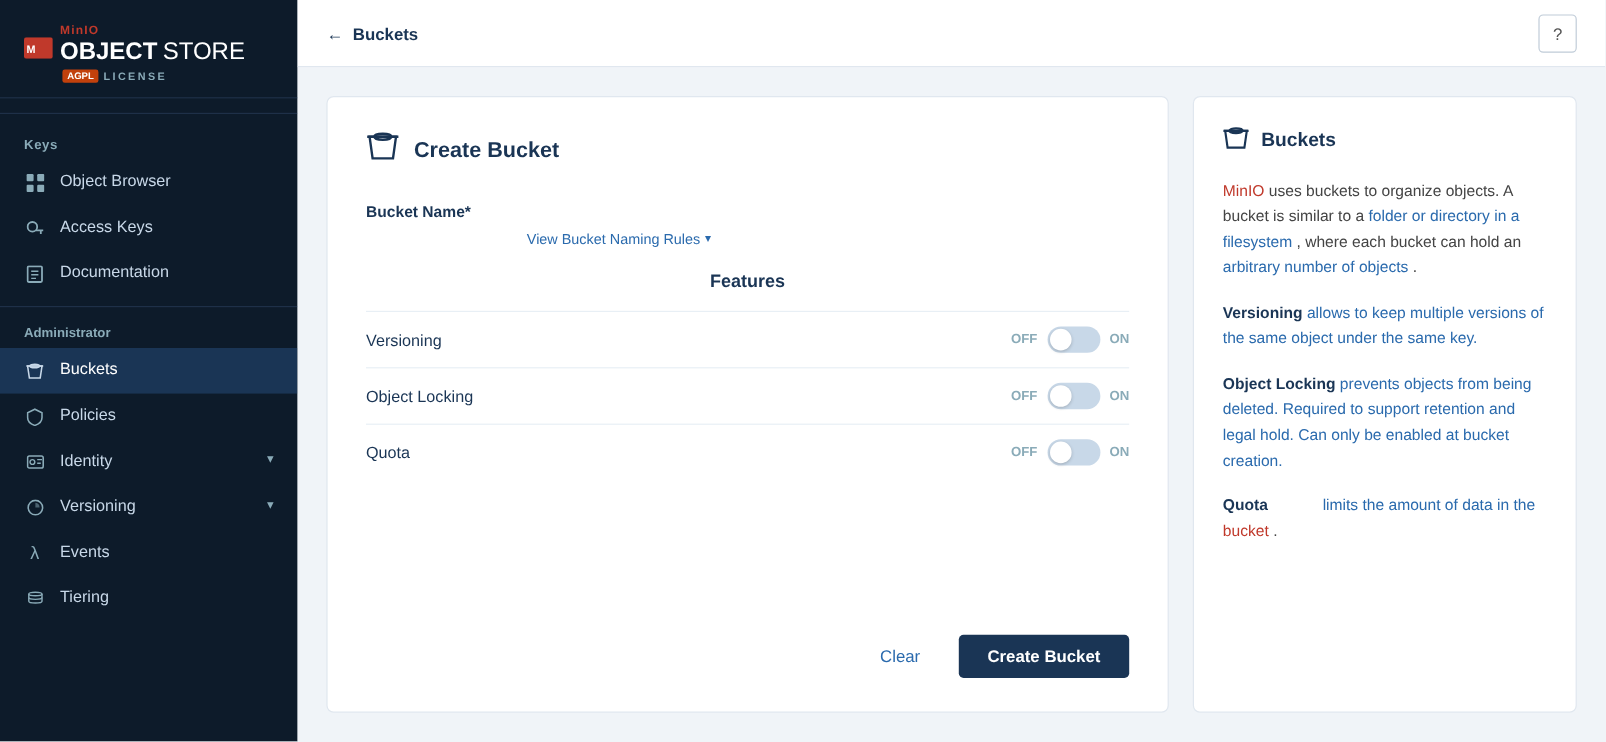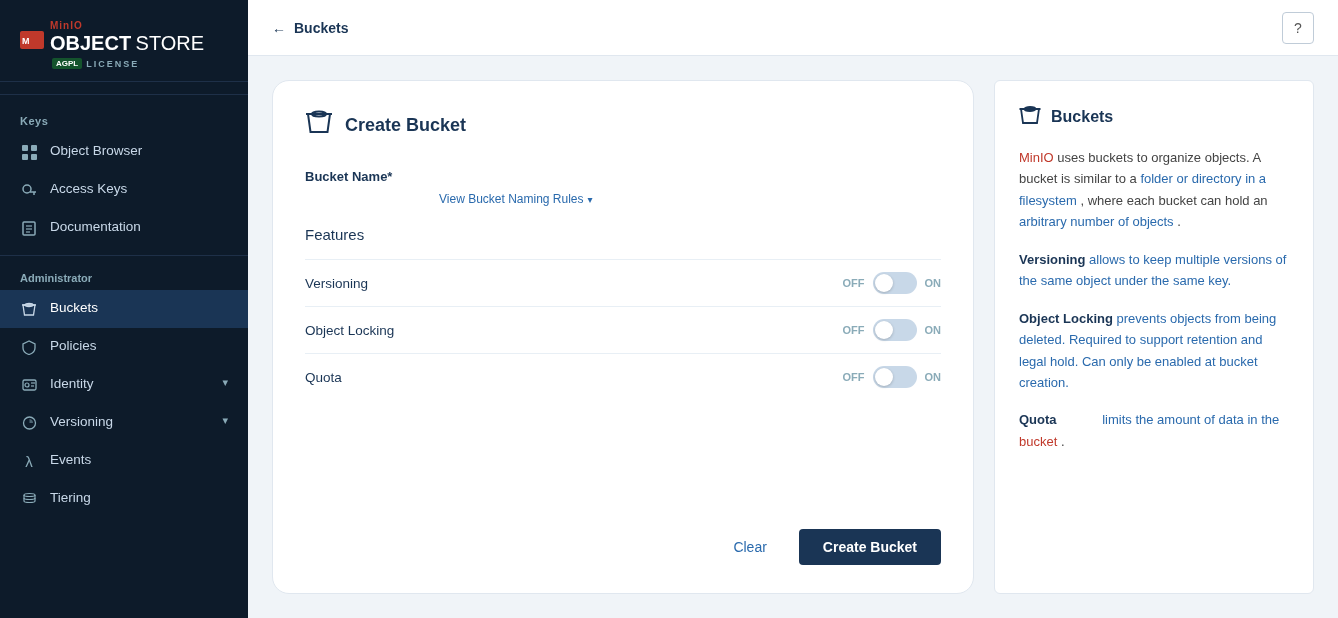--- a/index.html
+++ b/index.html
@@ -26,21 +26,21 @@
       gap: 6px;
     }
     .logo-license {
       display: flex;
       align-items: center;
       gap: 4px;
       margin-top: 4px;
       margin-left: 2px;
     }
     .logo-license-badge {
-      background: #14532d;
+      background: #c2410c;
       color: #fff;
       font-size: 8px;
       padding: 1px 4px;
       border-radius: 2px;
       font-weight: 700;
       text-align: right;
     }
     .logo-license-text {
       color: #8aabb8;
       font-size: 9px;
@@ -134,21 +134,21 @@
     .content-area {
       flex: 1;
       padding: 24px;
       overflow-y: auto;
       display: flex;
       gap: 20px;
     }
     .form-panel {
       flex: 1;
       background: #fff;
-      border-radius: 17px;
+      border-radius: 6px;
       border: 1px solid #e0e7ef;
       padding: 28px 32px 28px;
       display: flex;
       flex-direction: column;
     }
     .form-title {
       display: flex;
       align-items: center;
       gap: 12px;
       font-size: 18px;
@@ -188,23 +188,24 @@
       cursor: pointer;
       margin-left: 134px;
       margin-bottom: 20px;
       display: flex;
       align-items: center;
       gap: 4px;
       width: fit-content;
     }
     .features-title {
       font-size: 15px;
-      font-weight: 400;
+      font-weight: 700;
       color: #1a3555;
       margin-bottom: 16px;
+      text-align: center;
     }
     .feature-row {
       display: flex;
       align-items: center;
       padding: 12px 0;
       border-top: 1px solid #e8eff5;
     }
     .feature-name {
       font-size: 13.5px;
       color: #1a3555;

